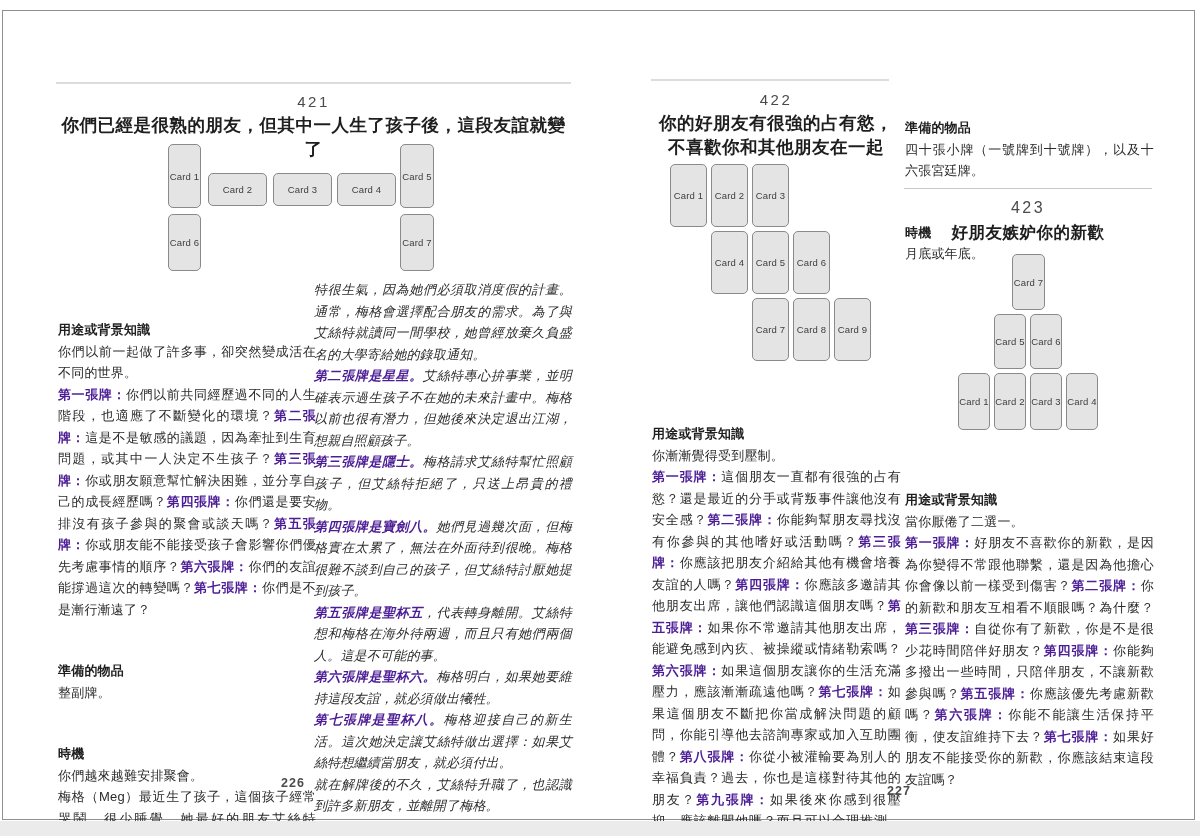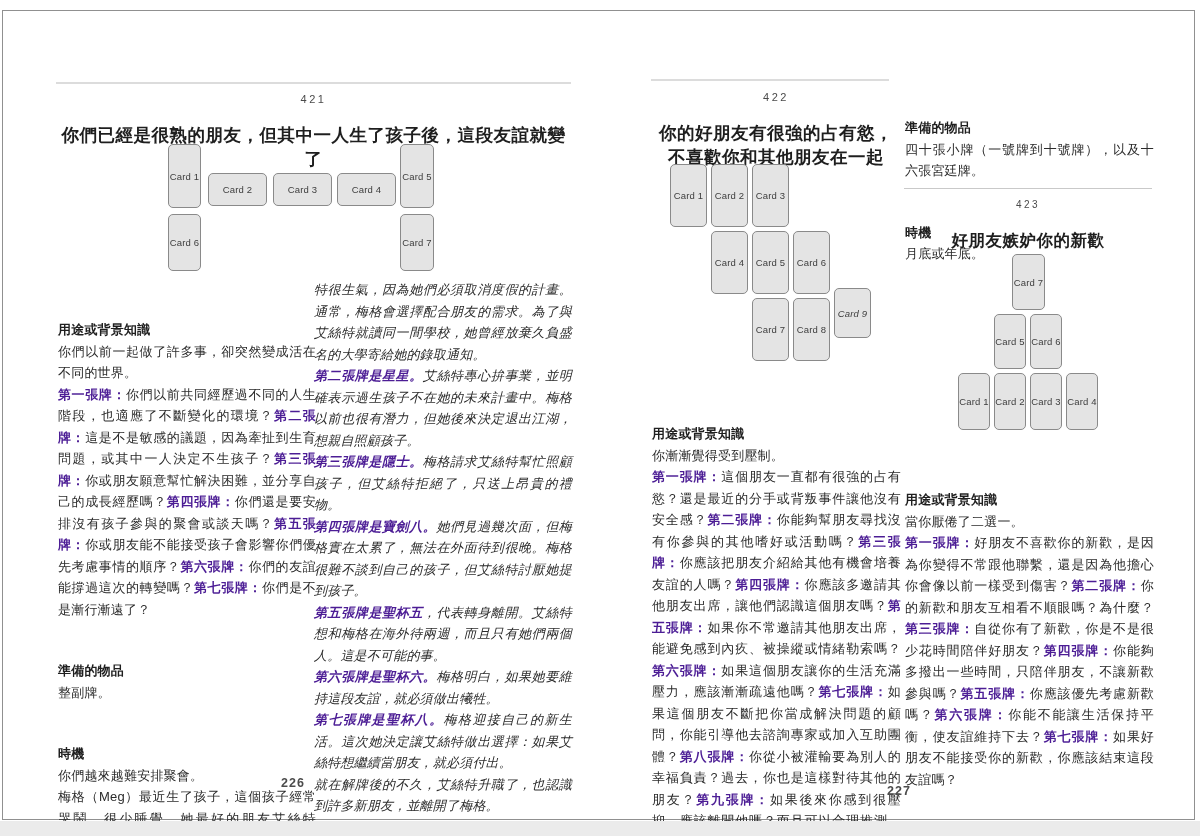--- a/index.html
+++ b/index.html
@@ -19,23 +19,23 @@
   
   .rule{position:absolute;height:2px;background:#dcdcdc;}
   .rule-l{left:53px;top:71px;width:515px;}
   .rule-r{left:648px;top:68px;width:238px;}
   .divider423{position:absolute;left:901px;top:177px;width:248px;height:1px;background:#c9c9c9;}
   
   .titleblock{position:absolute;text-align:center;}
   .t421{left:53px;top:82px;width:515px;}
   .t422{left:646px;top:80px;width:254px;}
   .t423{left:901px;top:188px;width:248px;}
-  .num{font-size:11px;letter-spacing:2.5px;color:#4a4a4a;font-weight:500;}
-  .ttl{font-size:17.5px;font-weight:700;color:#1e1e1e;line-height:24px;margin-top:18px;letter-spacing:0.5px;}
-  .t423 .num{font-size:10px;}
+  .num{font-size:15px;letter-spacing:2.5px;color:#4a4a4a;font-weight:500;}
+  .ttl{font-size:17.5px;font-weight:700;color:#1e1e1e;line-height:24px;margin-top:3px;letter-spacing:0.5px;}
+  .t423 .num{font-size:16px;}
   .t423 .ttl{font-size:16.5px;}
   
   .card{
     position:absolute;background:#e4e4e4;border:1px solid #8a8a8a;border-radius:5px;
     display:flex;align-items:center;justify-content:center;box-sizing:border-box;
   }
   .card-label{font-size:9.5px;color:#3d3d3d;letter-spacing:0.2px;white-space:nowrap;}
   #cards421 .card:nth-child(1){left:165px;top:133px;width:33px;height:64px;}
   #cards421 .card:nth-child(2){left:205px;top:162px;width:59px;height:33px;}
   #cards421 .card:nth-child(3){left:270px;top:162px;width:59px;height:33px;}
@@ -44,21 +44,21 @@
   #cards421 .card:nth-child(6){left:165px;top:203px;width:33px;height:57px;}
   #cards421 .card:nth-child(7){left:397px;top:203px;width:34px;height:57px;}
   #cards422 .card:nth-child(1){left:667px;top:153px;width:37px;height:63px;}
   #cards422 .card:nth-child(2){left:708px;top:153px;width:37px;height:63px;}
   #cards422 .card:nth-child(3){left:749px;top:153px;width:37px;height:63px;}
   #cards422 .card:nth-child(4){left:708px;top:220px;width:37px;height:63px;}
   #cards422 .card:nth-child(5){left:749px;top:220px;width:37px;height:63px;}
   #cards422 .card:nth-child(6){left:790px;top:220px;width:37px;height:63px;}
   #cards422 .card:nth-child(7){left:749px;top:287px;width:37px;height:63px;}
   #cards422 .card:nth-child(8){left:790px;top:287px;width:37px;height:63px;text-align:right;}
-  #cards422 .card:nth-child(9){left:831px;top:277px;width:37px;height:50px;font-style:italic;}
+  #cards422 .card:nth-child(9){left:831px;top:287px;width:37px;height:63px;}
   #cards423 .card:nth-child(1){left:955px;top:362px;width:32px;height:57px;}
   #cards423 .card:nth-child(2){left:991px;top:362px;width:32px;height:57px;}
   #cards423 .card:nth-child(3){left:1027px;top:362px;width:32px;height:57px;}
   #cards423 .card:nth-child(4){left:1063px;top:362px;width:32px;height:57px;}
   #cards423 .card:nth-child(5){left:991px;top:303px;width:32px;height:55px;}
   #cards423 .card:nth-child(6){left:1027px;top:303px;width:32px;height:55px;}
   #cards423 .card:nth-child(7){left:1009px;top:243px;width:33px;height:56px;}
   
   .col{position:absolute;font-size:13px;line-height:21.5px;color:#2b2b2b;text-align:justify;letter-spacing:0.2px;}
   #col421a{left:55px;top:268px;width:258px;}

